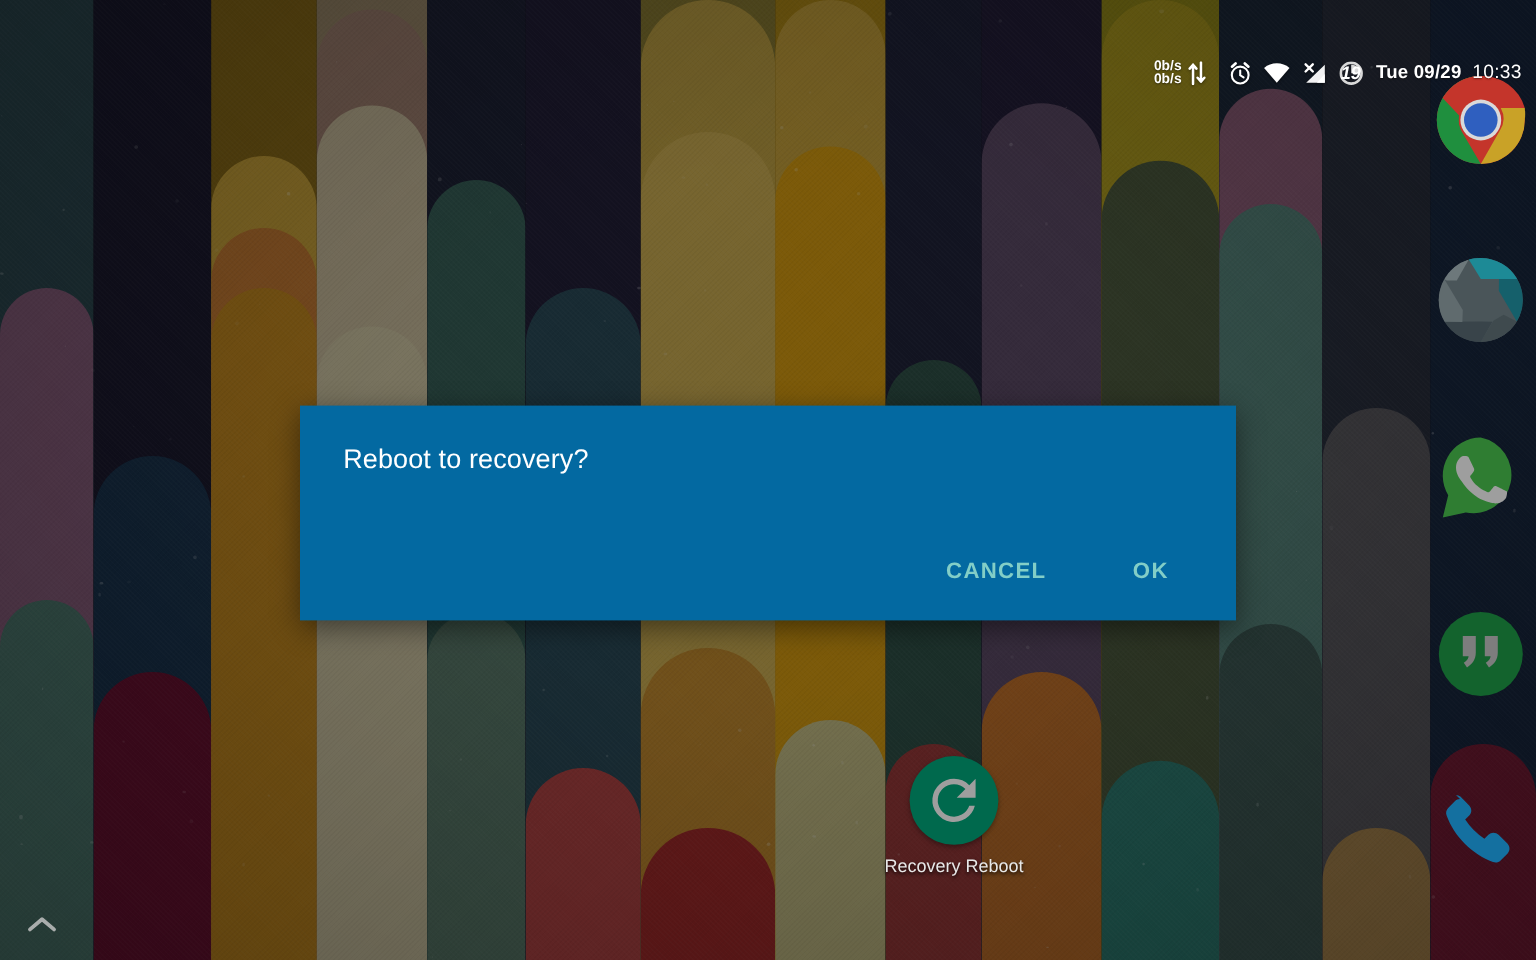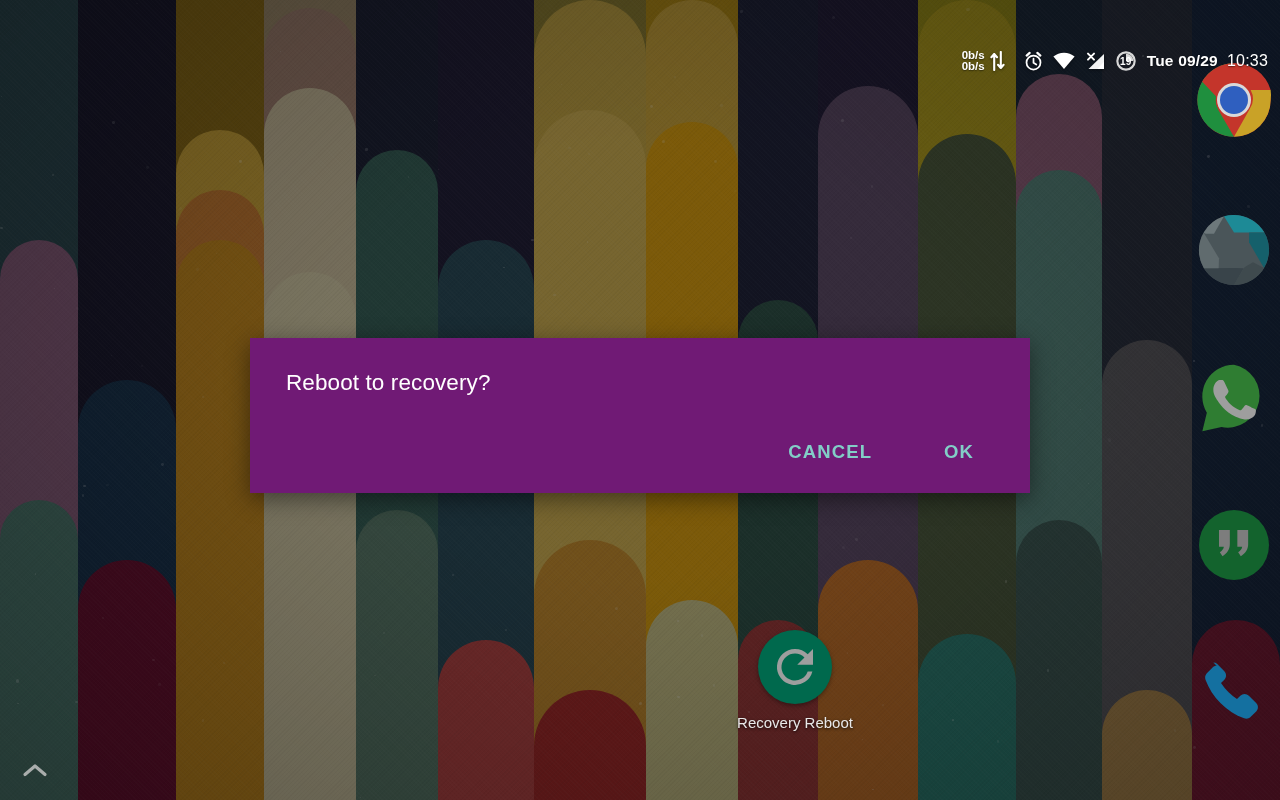--- a/index.html
+++ b/index.html
@@ -123,24 +123,25 @@
     width: 20px;
     height: 20px;
     margin-left: 10px;
   }
   #battery-badge .bnum {
     position: absolute;
     inset: 0;
     display: flex;
     align-items: center;
     justify-content: center;
-    font-size: 10px;
+    font-size: 15px;
     font-weight: bold;
     color: #ffffff;
     padding-top: 0.5px;
+    font-style: italic;
   }
 
   
   #app-shortcut {
     position: absolute;
     left: 720px;
     top: 630px;
     width: 150px;
     text-align: center;
     z-index: 20;
@@ -194,22 +195,22 @@
     align-items: center;
     justify-content: center;
   }
 
   
   #dialog {
     position: absolute;
     left: 250px;
     top: 338px;
     width: 780px;
-    height: 155px;
-    background: #701a75;
+    height: 179px;
+    background: #0369a1;
     box-shadow: 0 6px 22px rgba(0,0,0,0.45);
     z-index: 80;
     box-sizing: border-box;
   }
   #dialog-title {
     position: absolute;
     left: 36px;
     top: 32px;
     font-size: 22.5px;
     color: #ffffff;

